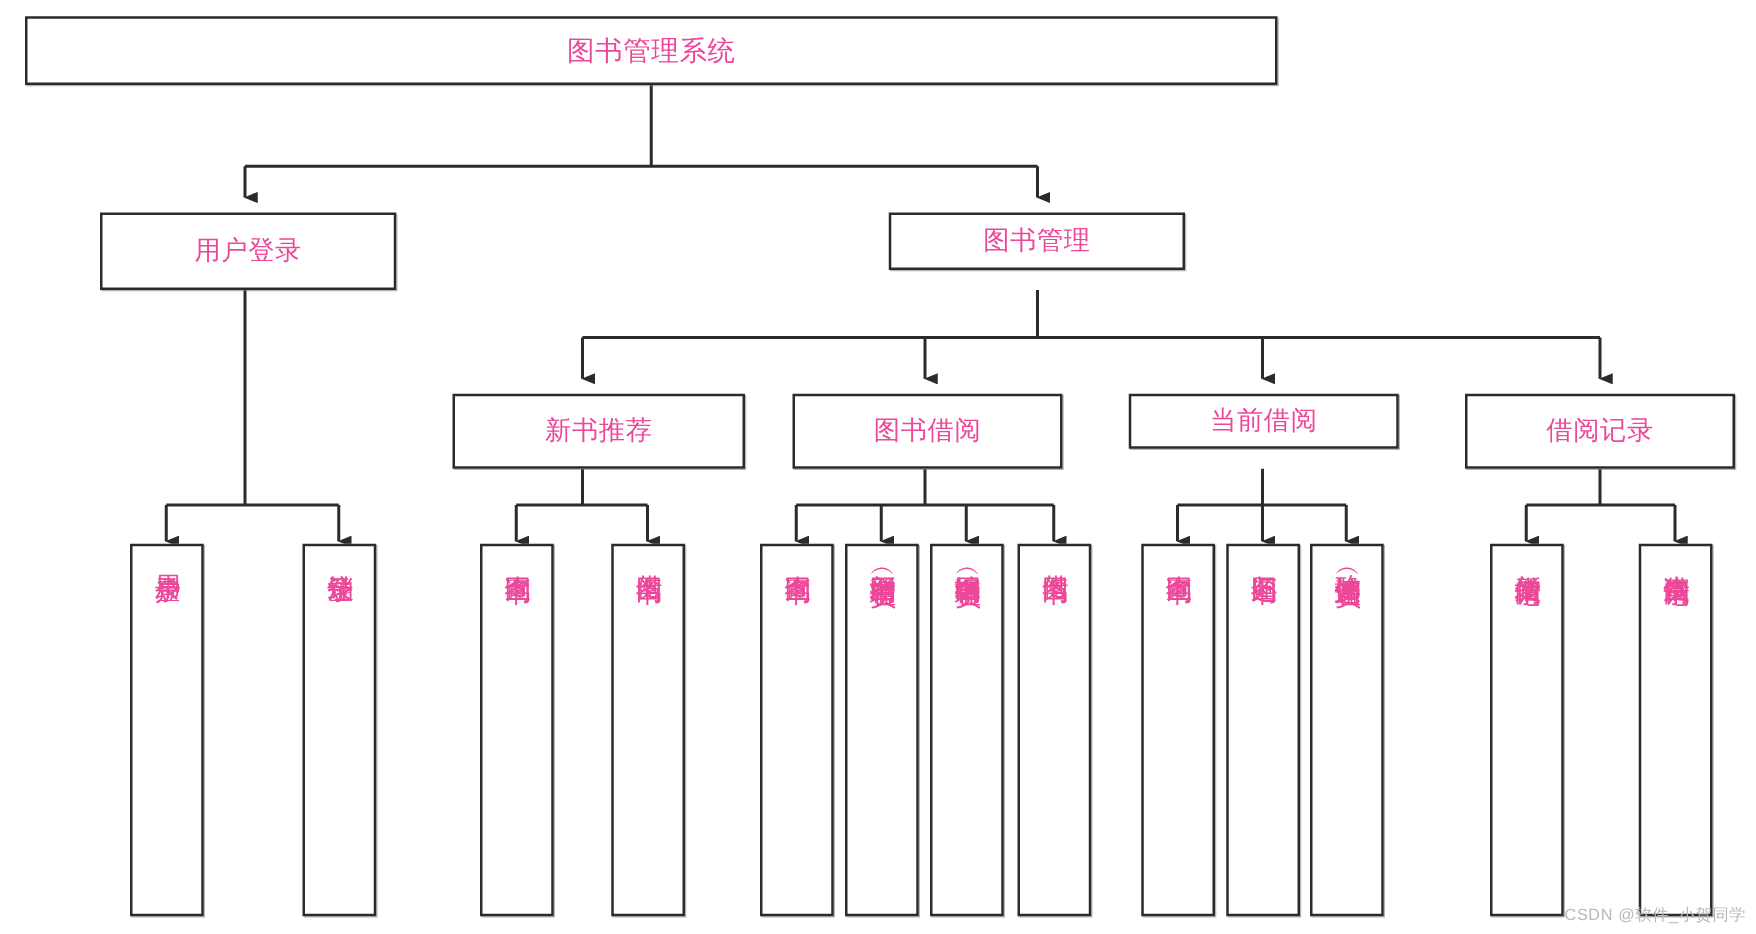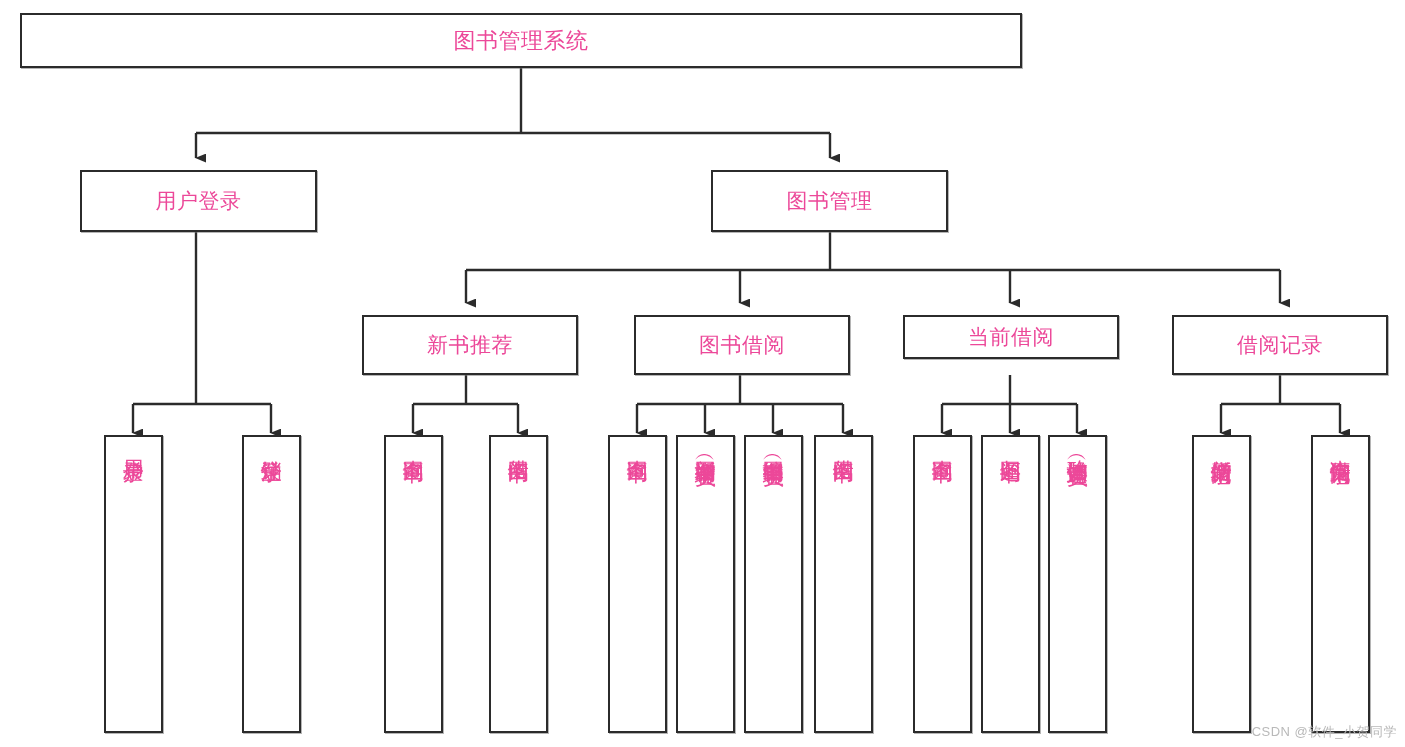--- a/index.html
+++ b/index.html
@@ -121,25 +121,25 @@
     </g>
   </svg>
 
   <div class="node root" style="left:20px; top:13px; width:1002px; height:55px;">
     <span class="lbl">图书管理系统</span>
   </div>
 
   <div class="node" style="left:80px; top:170px; width:237px; height:62px;">
     <span class="lbl">用户登录</span>
   </div>
-  <div class="node" style="left:711px; top:170px; width:237px; height:62px;">
+  <div class="node" style="left:711px; top:170px; width:237px; height:46px;">
     <span class="lbl">图书管理</span>
   </div>
 
-  <div class="node" style="left:362px; top:315px; width:216px; height:60px;text-align:center;">
+  <div class="node" style="left:362px; top:315px; width:234px; height:60px;text-align:center;">
     <span class="lbl">新书推荐</span>
   </div>
   <div class="node" style="left:634px; top:315px; width:216px; height:60px;">
     <span class="lbl">图书借阅</span>
   </div>
   <div class="node" style="left:903px; top:315px; width:216px; height:44px;">
     <span class="lbl">当前借阅</span>
   </div>
   <div class="node" style="left:1172px; top:315px; width:216px; height:60px;">
     <span class="lbl">借阅记录</span>

